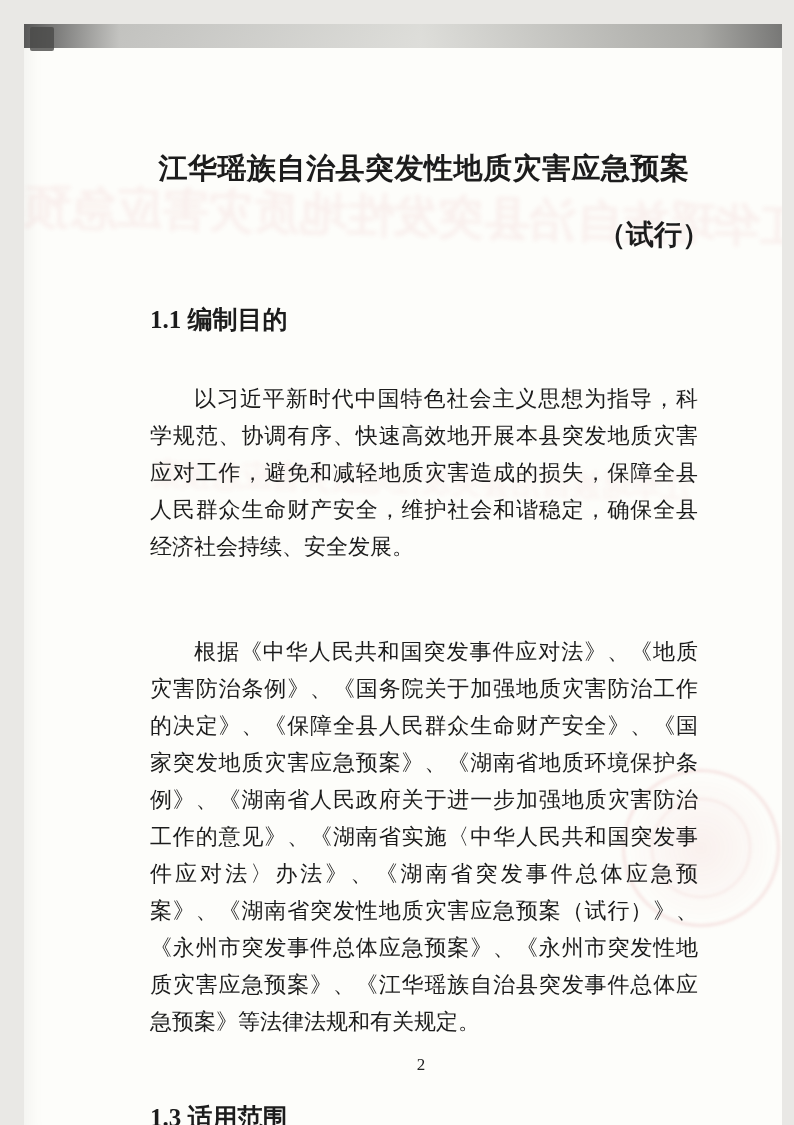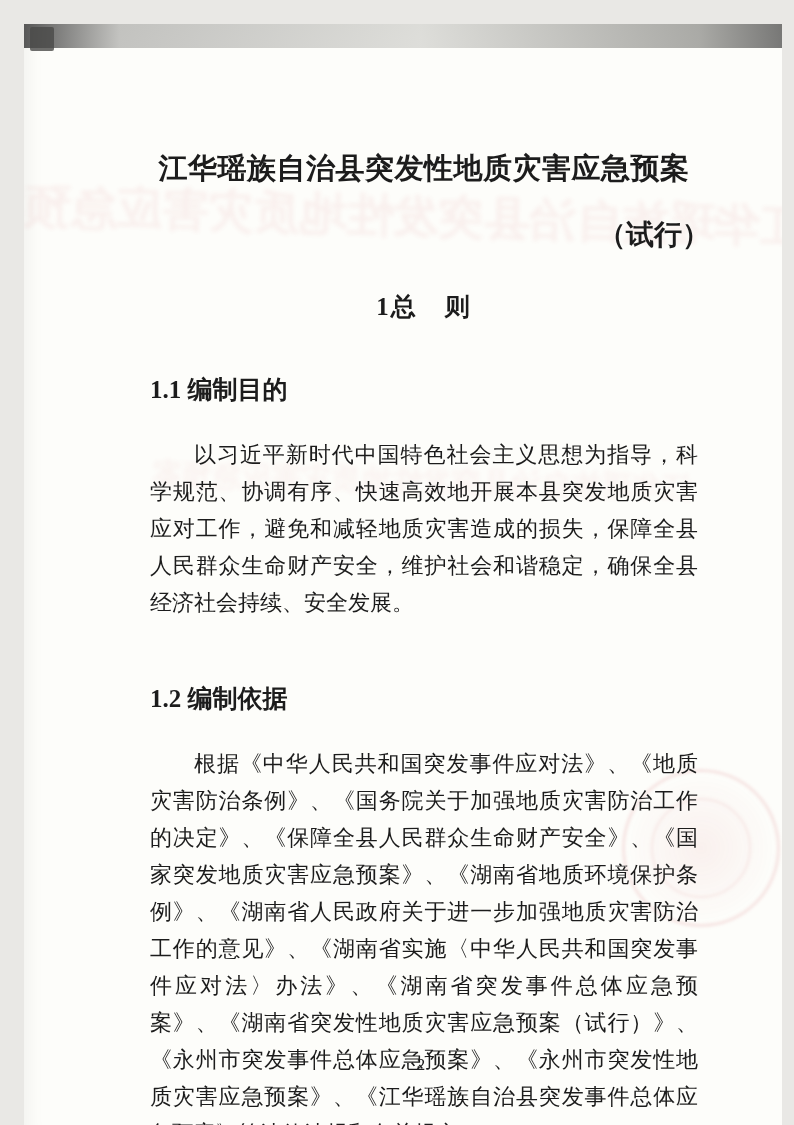--- a/index.html
+++ b/index.html
@@ -63,21 +63,21 @@
   .chapter-heading {
     font-size: 25px; font-weight: bold; text-align: center;
     margin-top: 12px; line-height: 34px; letter-spacing: 2px;
   }
   .section-heading {
     font-size: 25px; font-weight: bold;
     margin-top: 14px; line-height: 32px;
   }
   .section-body {
     font-size: 22px; line-height: 37px;
-    margin-top: 6px;
+    margin-top: 20px;
     text-indent: 2em;
     text-align: justify;
   }
 
   .page-number {
     position: absolute; bottom: 62px; left: 0; width: 100%;
     text-align: center; font-size: 17px; color: #222;
   }
 </style>
 </head>
@@ -90,29 +90,27 @@
   <div class="scan-corner tr"></div>
 
   <div class="bleed line1">江华瑶族自治县突发性地质灾害应急预案</div>
   <div class="bleed line2">江华瑶族自治县突发性地质灾害应急预案</div>
   <div class="seal"></div>
 
   <main class="content">
 
     <h1 class="doc-title">江华瑶族自治县突发性地质灾害应急预案</h1>
     <div class="doc-subtitle">（试行）</div>
-    <h2 class="chapter-heading">1总　则</h2>
 
     <section>
       <h3 class="section-heading">1.1 编制目的</h3>
       <p class="section-body">以习近平新时代中国特色社会主义思想为指导，科学规范、协调有序、快速高效地开展本县突发地质灾害应对工作，避免和减轻地质灾害造成的损失，保障全县人民群众生命财产安全，维护社会和谐稳定，确保全县经济社会持续、安全发展。</p>
     </section>
 
     <section>
-      <h3 class="section-heading">1.2 编制依据</h3>
       <p class="section-body">根据《中华人民共和国突发事件应对法》、《地质灾害防治条例》、《国务院关于加强地质灾害防治工作的决定》、《保障全县人民群众生命财产安全》、《国家突发地质灾害应急预案》、《湖南省地质环境保护条例》、《湖南省人民政府关于进一步加强地质灾害防治工作的意见》、《湖南省实施〈中华人民共和国突发事件应对法〉办法》、《湖南省突发事件总体应急预案》、《湖南省突发性地质灾害应急预案（试行）》、《永州市突发事件总体应急预案》、《永州市突发性地质灾害应急预案》、《江华瑶族自治县突发事件总体应急预案》等法律法规和有关规定。</p>
     </section>
 
     <section>
       <h3 class="section-heading">1.3 适用范围</h3>
     </section>
 
   </main>
 
   <div class="page-number">2</div>

